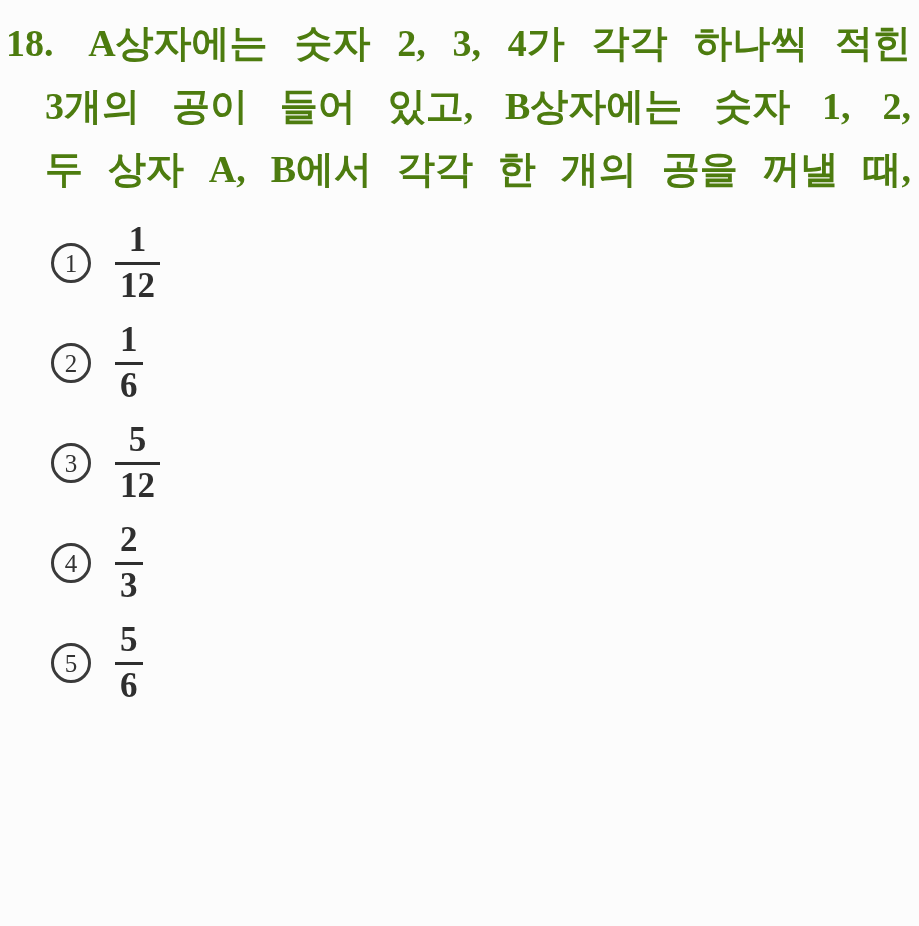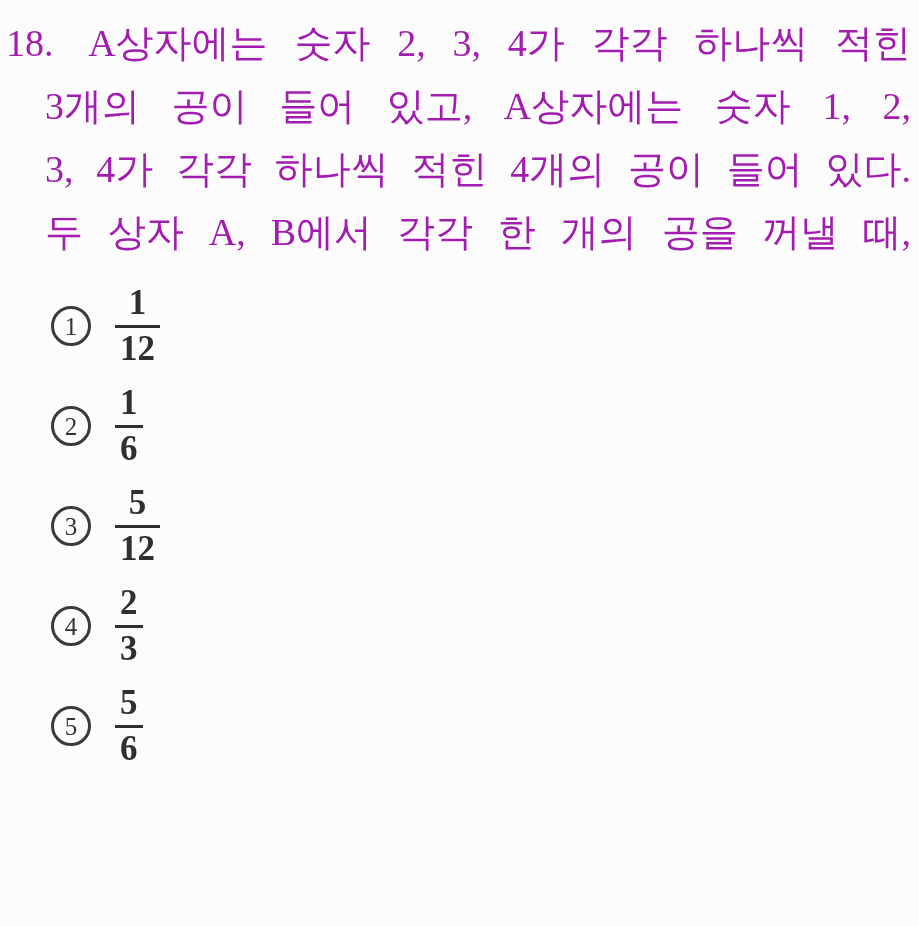--- a/index.html
+++ b/index.html
@@ -18,21 +18,22 @@
     position: relative;
     width: 919px;
     height: 926px;
     box-sizing: border-box;
     padding: 12px 8px 0 6px;
   }
   
   .question {
     font-size: 38px;
     line-height: 63px;
-    color: #a21caf;
+    color: #4d7c0f;
+    font-weight: bold;
   }
   .q-line {
     text-align: justify;
   }
   .q-line.jl {
     text-align-last: justify;
   }
   .q-line.cont {
     padding-left: 39px;
   }
@@ -87,22 +88,21 @@
 </head>
 <body>
 
 <div class="page">
 
   <div class="question">
     <div class="q-line jl">
       <span class="q-number">18.</span>
       <span>A상자에는 숫자 2, 3, 4가 각각 하나씩 적힌</span>
     </div>
-    <div class="q-line jl cont">3개의 공이 들어 있고, A상자에는 숫자 1, 2,</div>
-    <div class="q-line jl cont">3, 4가 각각 하나씩 적힌 4개의 공이 들어 있다.</div>
+    <div class="q-line jl cont">3개의 공이 들어 있고, B상자에는 숫자 1, 2,</div>
     <div class="q-line jl cont">두 상자 A, B에서 각각 한 개의 공을 꺼낼 때,</div>
   </div>
 
   <div class="choices">
 
     <div class="choice">
       <span class="marker">
         <span>1</span>
       </span>
       <span class="fraction">

